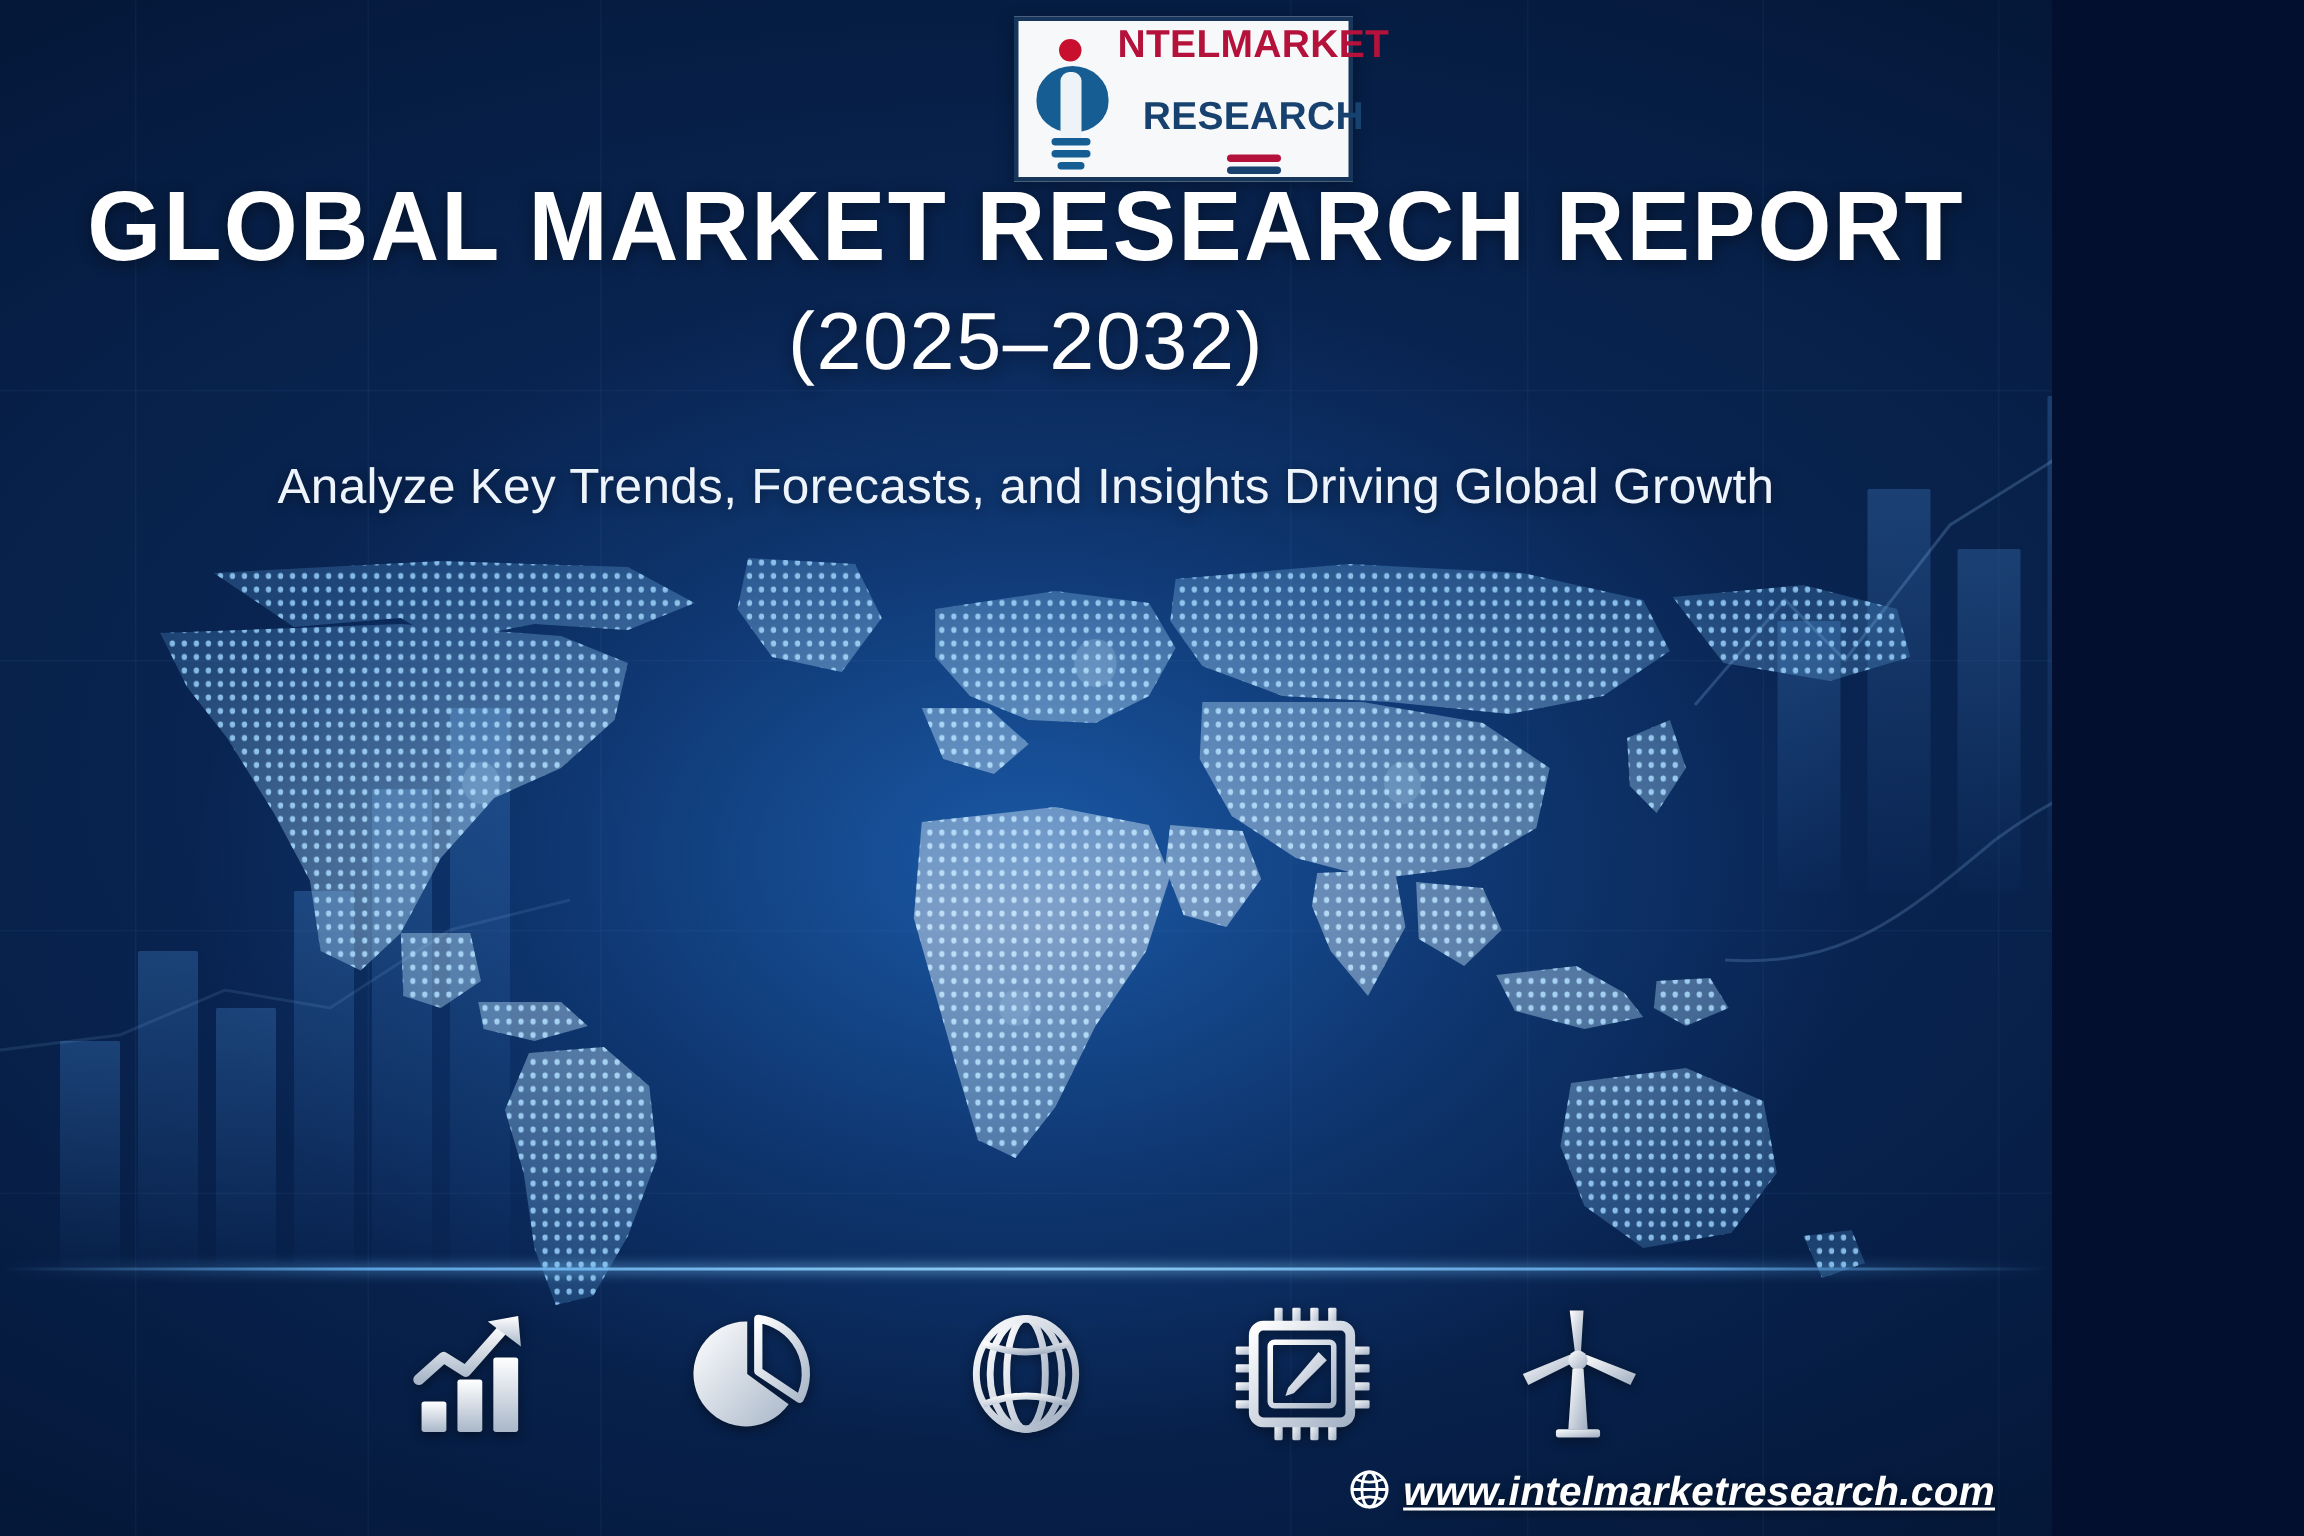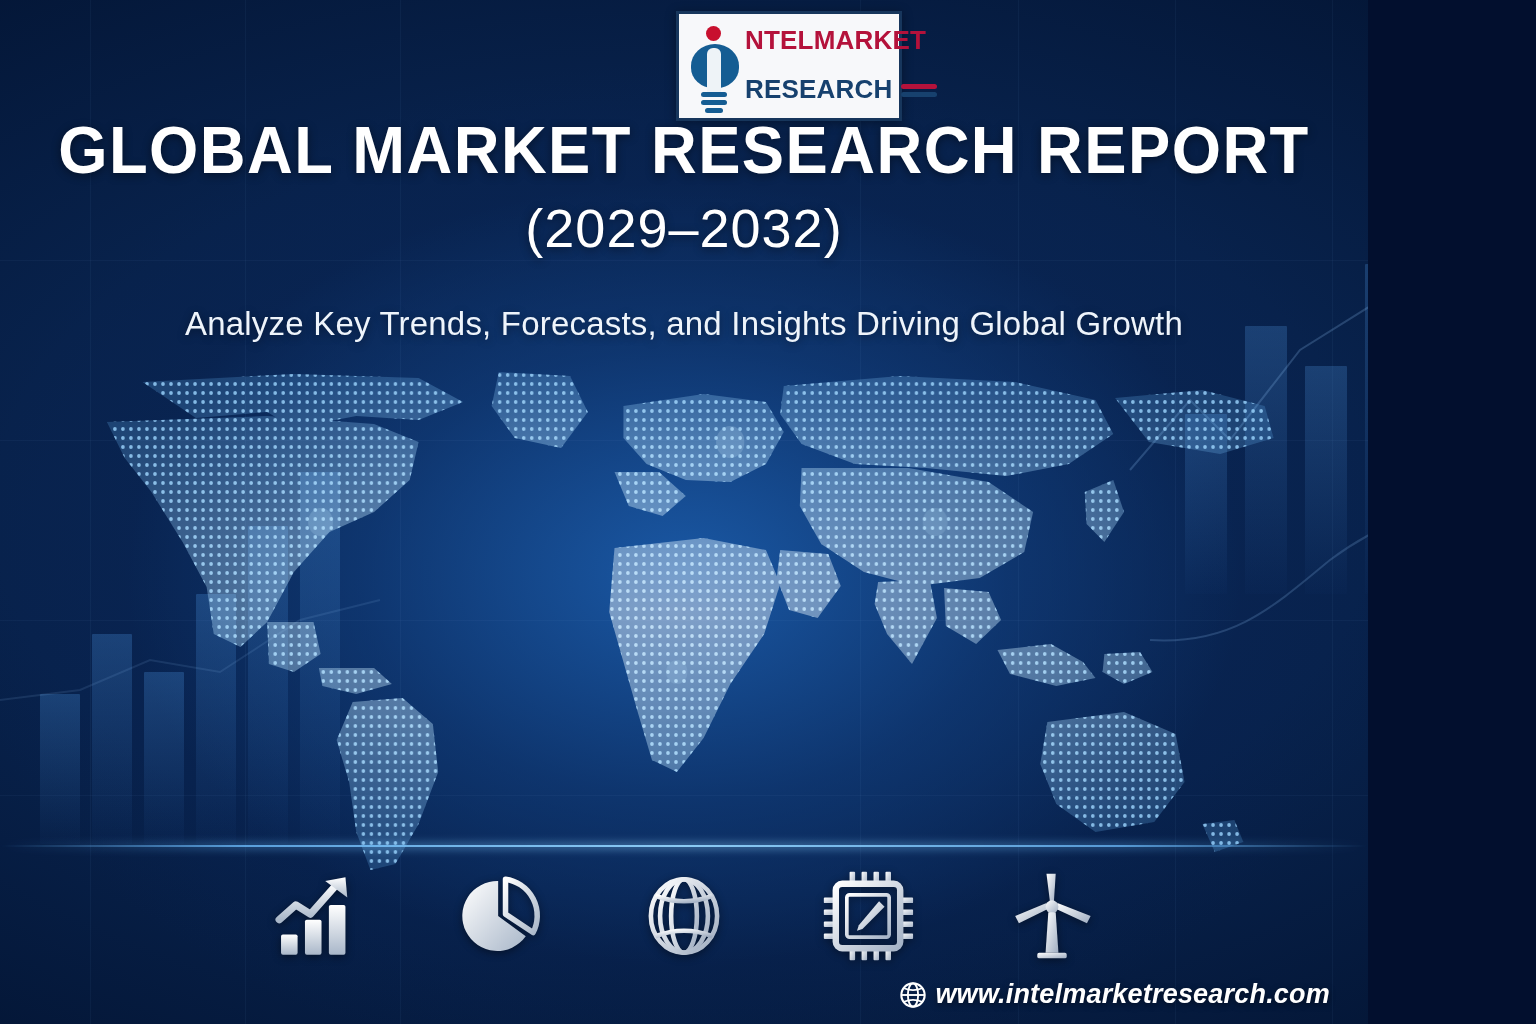--- a/index.html
+++ b/index.html
@@ -68,21 +68,21 @@
     position:absolute; left:12px; width:26px; height:5px;
     background:#155d93; border-radius:3px;
   }
   .bulb-b1{ top:70px; } .bulb-b2{ top:78px; } .bulb-b3{ top:86px; width:18px; left:16px;}
   .logo-words{ margin-left:4px; }
   .logo-line1{
     color:#b4123b; font-weight:bold; font-size:26px; letter-spacing:.2px;
     line-height:1.02; white-space:nowrap;
   }
   .logo-line2{
-    display:flex; align-items:center; gap:8px; margin-top:20px;
+    display:flex; align-items:center; gap:8px; margin-top:20px;flex-direction:column;
   }
   .logo-res{ color:#17416e; font-weight:bold; font-size:26px; letter-spacing:.2px; }
   .logo-flag{ display:flex; flex-direction:column; gap:3px; width:36px; margin-top:2px;}
   .logo-flag i{ display:block; height:5px; border-radius:3px; }
   .logo-flag i.r{ background:#b4123b; }
   .logo-flag i.b{ background:#17416e; }
 
   
   .headline{
     position:absolute; left:0; right:0; top:116px;
@@ -111,22 +111,23 @@
     position:absolute; left:0; right:0; top:866px; height:100px;
     display:flex; align-items:center; justify-content:center; gap:92px;
   }
   .ic{ width:92px; height:92px; display:flex; align-items:center; justify-content:center; }
   .ic svg{ width:100%; height:100%; display:block;
            filter:drop-shadow(0 2px 4px rgba(0,0,0,.45)); }
 
   
   .footer{
     position:absolute; right:38px; bottom:14px;
-    display:flex; align-items:center; gap:8px;
+    display:flex; gap:8px;
     color:#ffffff;
+    text-decoration:underline;
   }
   .footer .url{
     font-size:27px; font-weight:bold; font-style:italic; letter-spacing:.2px;
     text-shadow:0 2px 6px rgba(0,0,0,.5);
   }
   .footer .globe{ width:28px; height:28px; }
 </style>
 </head>
 <body>
 
@@ -250,21 +251,21 @@
         <span class="logo-flag">
           <i class="r"></i>
             <i class="b"></i>
         </span>
       </div>
     </div>
   </div>
 
   <div class="headline">
     <div class="title-main">GLOBAL MARKET RESEARCH REPORT</div>
-    <div class="title-years">(2029–2032)</div>
+    <div class="title-years">(2025–2032)</div>
   </div>
   <div class="subtitle">Analyze Key Trends, Forecasts, and Insights Driving Global Growth</div>
 
   <div class="icon-row">
 
     <span class="ic">
       <svg viewBox="0 0 100 100">
         <defs>
             <linearGradient id="g1" x1="0" y1="0" x2="0" y2="1">
           <stop offset="0%" stop-color="#ffffff"></stop>

